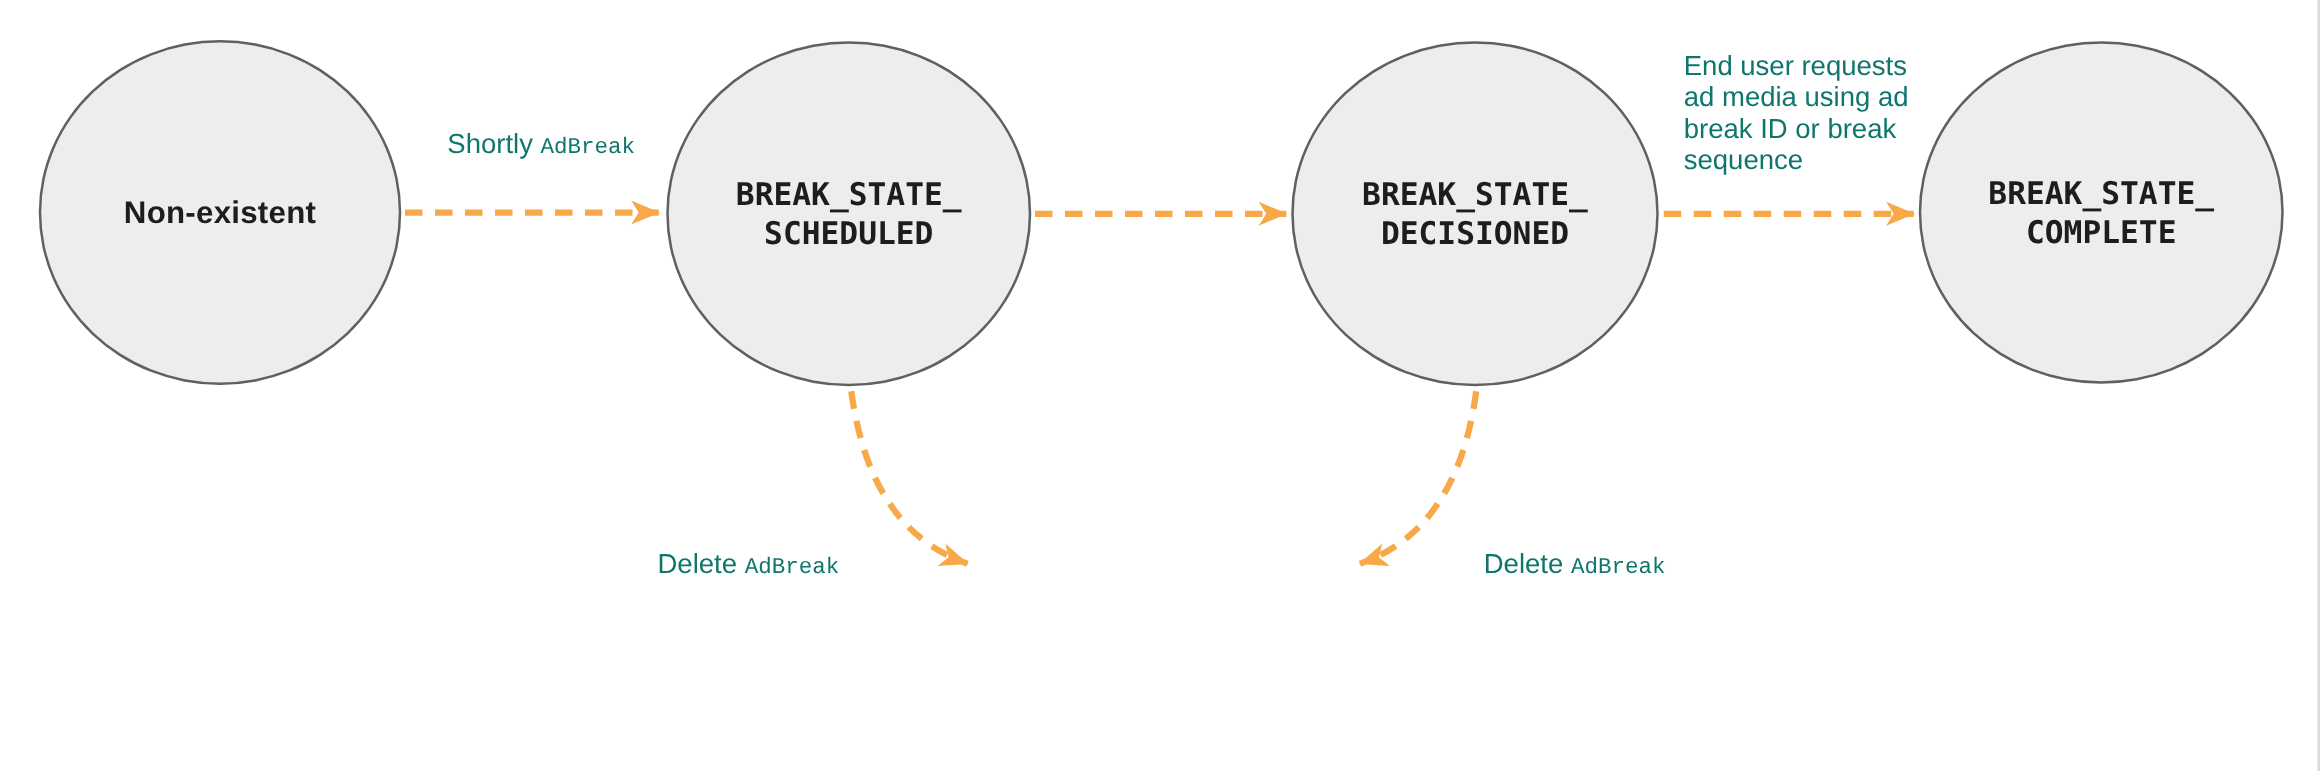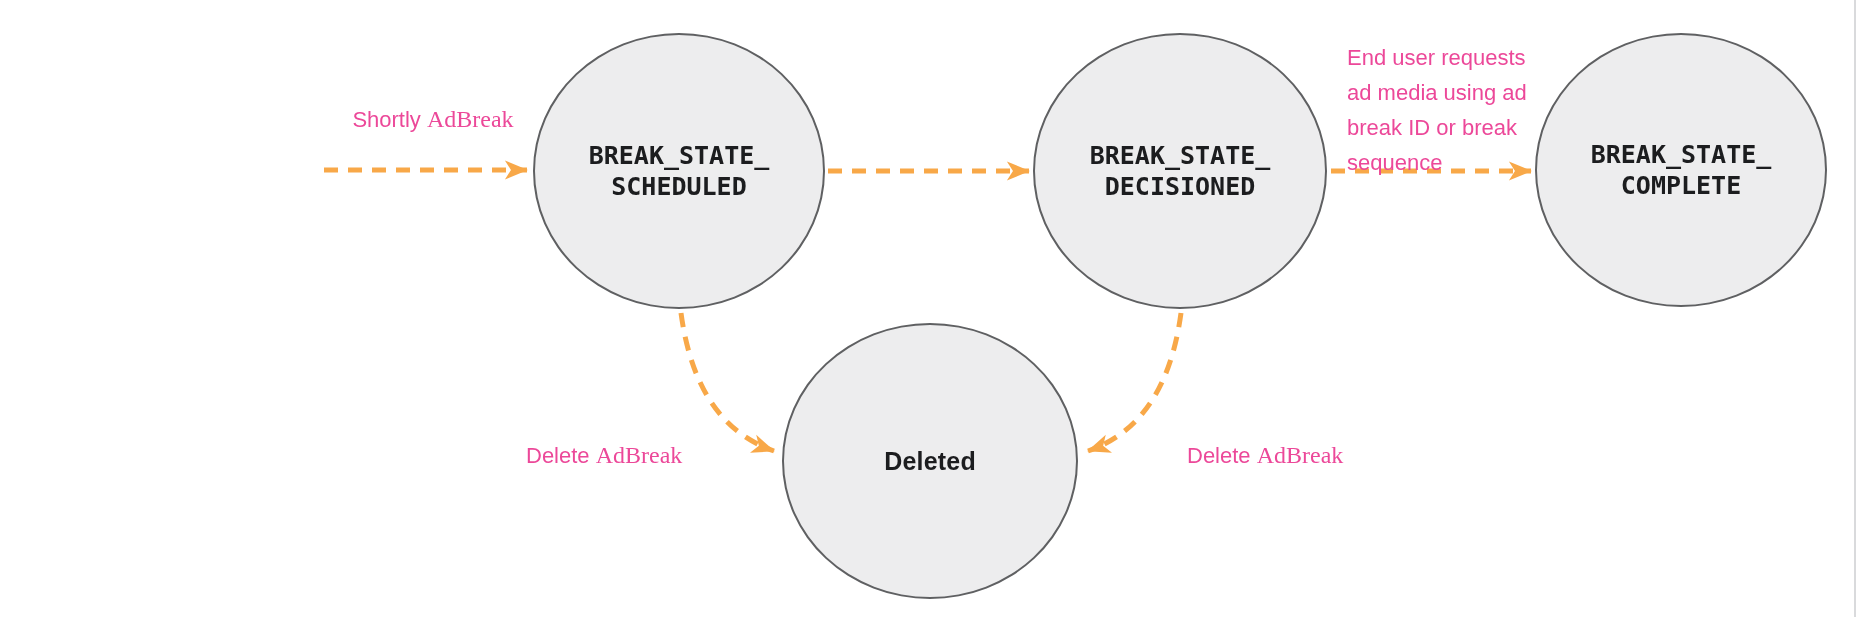--- a/index.html
+++ b/index.html
@@ -42,28 +42,28 @@
   }
   .state-label.mono {
     font-family: "DejaVu Sans Mono", monospace;
     font-size: 25px;
     line-height: 31px;
     letter-spacing: 0px;
   }
 
   .edge-label {
     position: absolute;
-    color: #ec4899;
+    color: #0f766e;
     font-size: 22px;
-    line-height: 35px;
+    line-height: 25px;
     white-space: nowrap;
   }
   .edge-label .code {
-    font-family: Liberation Serif, serif;
-    font-size: 24px;
+    font-family: Liberation Mono, monospace;
+    font-size: 18px;
   }
   .edge-label.center { text-align: center; }
   .edge-label .line { display: block; }
   .edge-label.preline { white-space: pre-line; }
 
   .canvas-right-edge {
     position: absolute;
     right: 2px; top: 0;
     width: 2px; height: 617px;
     background: #d9dadc;
@@ -82,39 +82,39 @@
     </defs>
     <g stroke="#F8A848" stroke-width="5" fill="none" stroke-dasharray="14 10" stroke-linecap="butt">
       <path d="M 324,170 H 527" marker-end="url(#ah)"></path>
       <path d="M 828,171 H 1029" marker-end="url(#ah)"></path>
       <path d="M 1331,171 H 1531" marker-end="url(#ah)"></path>
       <path d="M 681,313 Q 696,424 774,451" marker-end="url(#ah)"></path>
       <path d="M 1181,313 Q 1166,424 1088,451" marker-end="url(#ah)"></path>
     </g>
   </svg>
 
+  <div class="state-node" style="left:31px; top:32px; width:290px; height:276px;">
+    <div class="state-label sans">Non-existent</div>
+  </div>
 
   <div class="state-node" style="left:533px; top:33px; width:292px; height:276px;">
     <div class="state-label mono">BREAK_STATE_
 SCHEDULED</div>
   </div>
 
   <div class="state-node" style="left:1033px; top:33px; width:294px; height:276px;">
     <div class="state-label mono">BREAK_STATE_
 DECISIONED</div>
   </div>
 
   <div class="state-node" style="left:1535px; top:33px; width:292px; height:274px;">
     <div class="state-label mono">BREAK_STATE_
 COMPLETE</div>
   </div>
 
-  <div class="state-node" style="left:782px; top:323px; width:296px; height:276px;">
-    <div class="state-label sans">Deleted</div>
-  </div>
 
   <div class="edge-label center" style="left:300px; top:102px; width:266px;">
     <span>Shortly </span><span class="code">AdBreak</span>
   </div>
 
 
   <div class="edge-label preline" style="left:1347px; top:40px;">End user requests
 ad media using ad
 break ID or break
 sequence</div>

